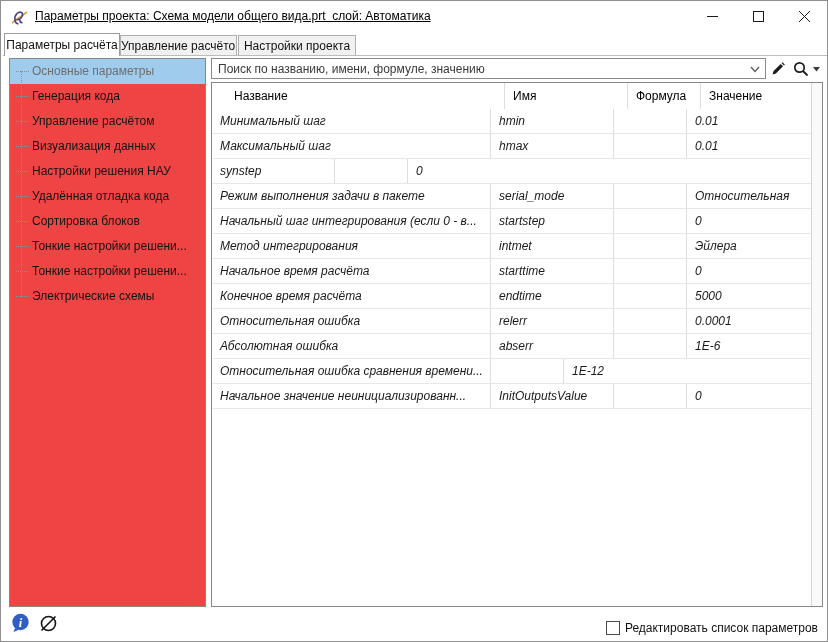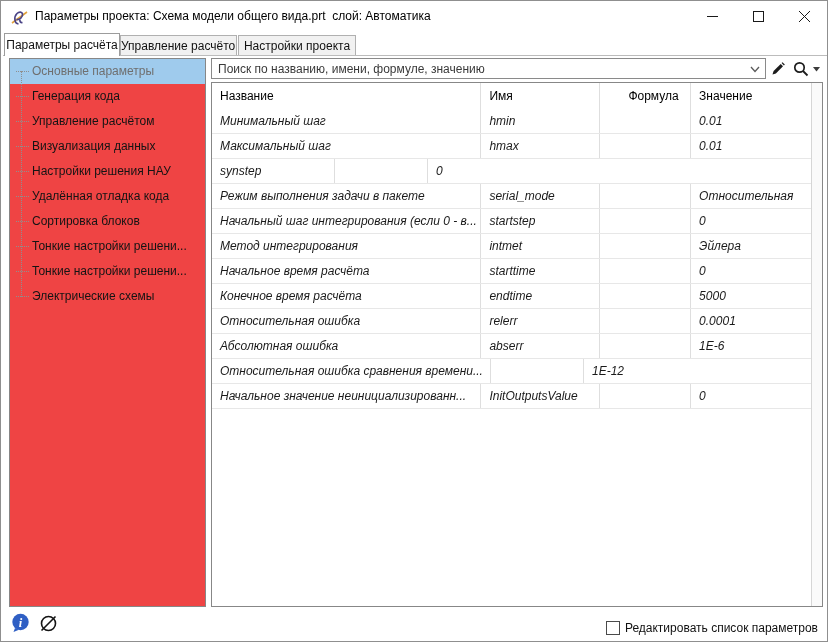--- a/index.html
+++ b/index.html
@@ -5,21 +5,21 @@
   * { margin:0; padding:0; box-sizing:border-box; }
   html,body { background:#e8e8e8; }
   .window {
     position:relative; width:828px; height:642px; background:#ffffff;
     border:1px solid #8f8f8f; overflow:hidden;
     font-family:"Liberation Sans", sans-serif; font-size:12px; color:#1a1a1a;
   }
   
   .titlebar { position:absolute; left:0; top:0; width:100%; height:31px; background:#fff; }
   .app-icon { position:absolute; left:9px; top:6px; width:20px; height:20px; }
-  .title-text { position:absolute; left:34px; top:0; line-height:31px; white-space:pre; color:#000; }
+  .title-text { position:absolute; left:34px; top:0; line-height:31px; white-space:pre; color:#000;text-decoration:underline; }
   .winbtn { position:absolute; top:0; width:46px; height:31px; display:flex; align-items:center; justify-content:center; background:#fff; }
   .winbtn.min { right:92px; } .winbtn.max { right:46px; } .winbtn.close { right:0; }
   
   .tabline { position:absolute; left:2px; top:54px; width:824px; height:0; border-top:1px solid #bcbcbc; }
   .tab { position:absolute; background:#f1f1f1; border:1px solid #b0b0b0; border-bottom:none;
          text-align:center; color:#111; overflow:hidden; white-space:nowrap; }
   .tab1 { left:3px;   top:32px; width:116px; height:23px; line-height:23px; background:#fff; border-color:#9c9c9c; z-index:3; }
   .tab2 { left:119px; top:34px; width:117px; height:20px; line-height:20px; }
   .tab3 { left:237px; top:34px; width:118px; height:20px; line-height:20px; }
   
@@ -38,28 +38,28 @@
   .combo input { position:absolute; left:0; top:0; width:532px; height:19px; border:none; outline:none;
                  padding:0 6px; font:12px "Liberation Sans",sans-serif; color:#333; background:transparent; }
   .combo input::placeholder { color:#3a3a3a; opacity:1; }
   .combo-arrow { position:absolute; right:5px; top:7px; width:10px; height:7px; }
   .tool-btn { position:absolute; top:57px; height:21px; display:flex; align-items:center; justify-content:center; background:#fff; }
   .pencil-btn { left:766px; width:21px; }
   .search-btn { left:788px; width:34px; }
   
   .table-panel { position:absolute; left:210px; top:81px; width:612px; height:525px;
                  background:#fff; border:1px solid #878787; overflow:hidden; }
-  .thead { position:absolute; left:0; top:0; width:599px; height:26px; display:flex; }
+  .thead { position:absolute; left:14px; top:0; width:599px; height:26px; display:flex; }
   .tbody { position:absolute; left:0; top:26px; width:599px; }
   .hc { height:26px; line-height:26px; padding-left:8px; border-right:1px solid #dedede;
         white-space:nowrap; overflow:hidden; color:#000; }
   .trow { display:flex; width:599px; height:25px; border-bottom:1px solid #e7e7e7; background:#fff; }
   .c { height:24px; line-height:24px; padding-left:8px; border-right:1px solid #dedede;
        white-space:nowrap; overflow:hidden;font-style:italic; }
-  .w1 { width:279px; } .w2 { width:123px; } .w3 { width:73px;margin-left:20px; } .w4 { width:124px; border-right:none; }
+  .w1 { width:279px; } .w2 { width:123px; } .w3 { width:73px; } .w4 { width:124px; border-right:none; }
   .hc.w4 { border-right:none; }
   .vscroll { position:absolute; right:0; top:0; bottom:0; width:11px; background:#fafafa;
              border-left:1px solid #d6d6d6; }
   
   .footer-left { position:absolute; left:10px; top:609px; height:26px; display:flex; align-items:center; gap:7px; }
   .icon-btn { display:flex; align-items:center; justify-content:center; background:transparent; border:none; }
   .footer-right { position:absolute; right:9px; top:617px; height:20px; display:flex; align-items:center; gap:5px; }
   .checkbox { width:14px; height:14px; border:1px solid #4a4a4a; background:#fff; display:inline-block; }
   .cb-label { color:#111; white-space:nowrap; }
 </style>

